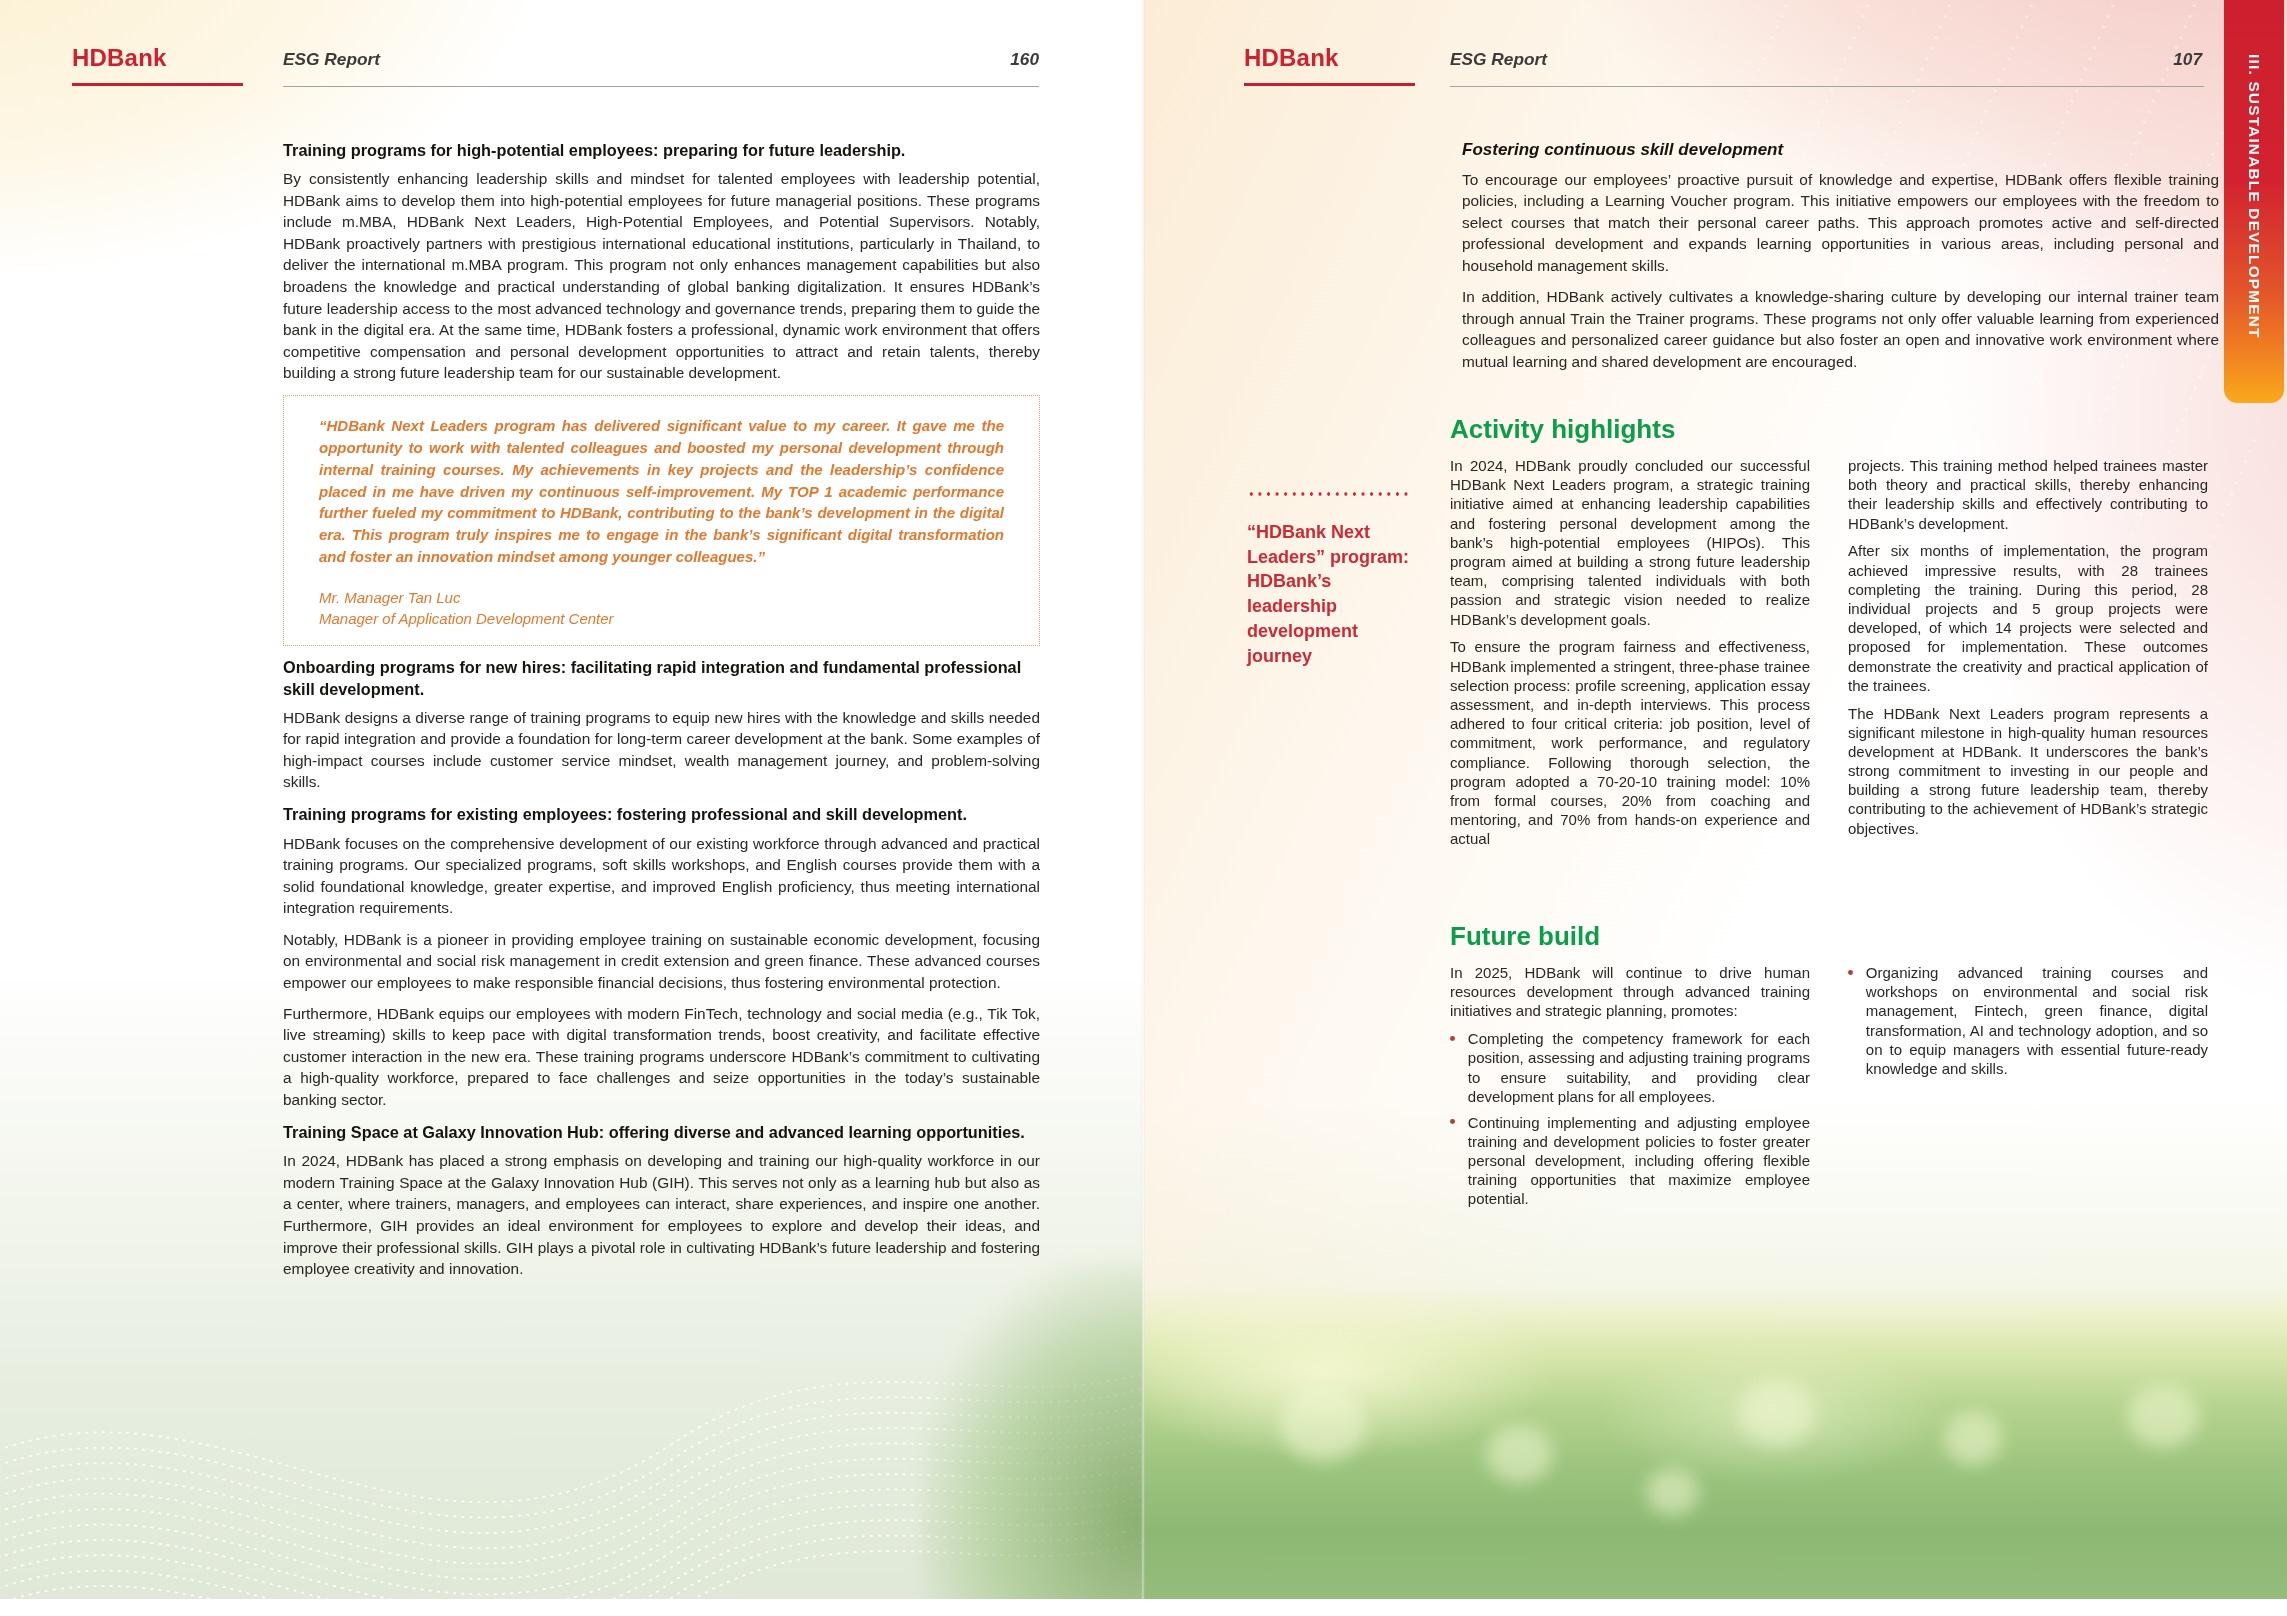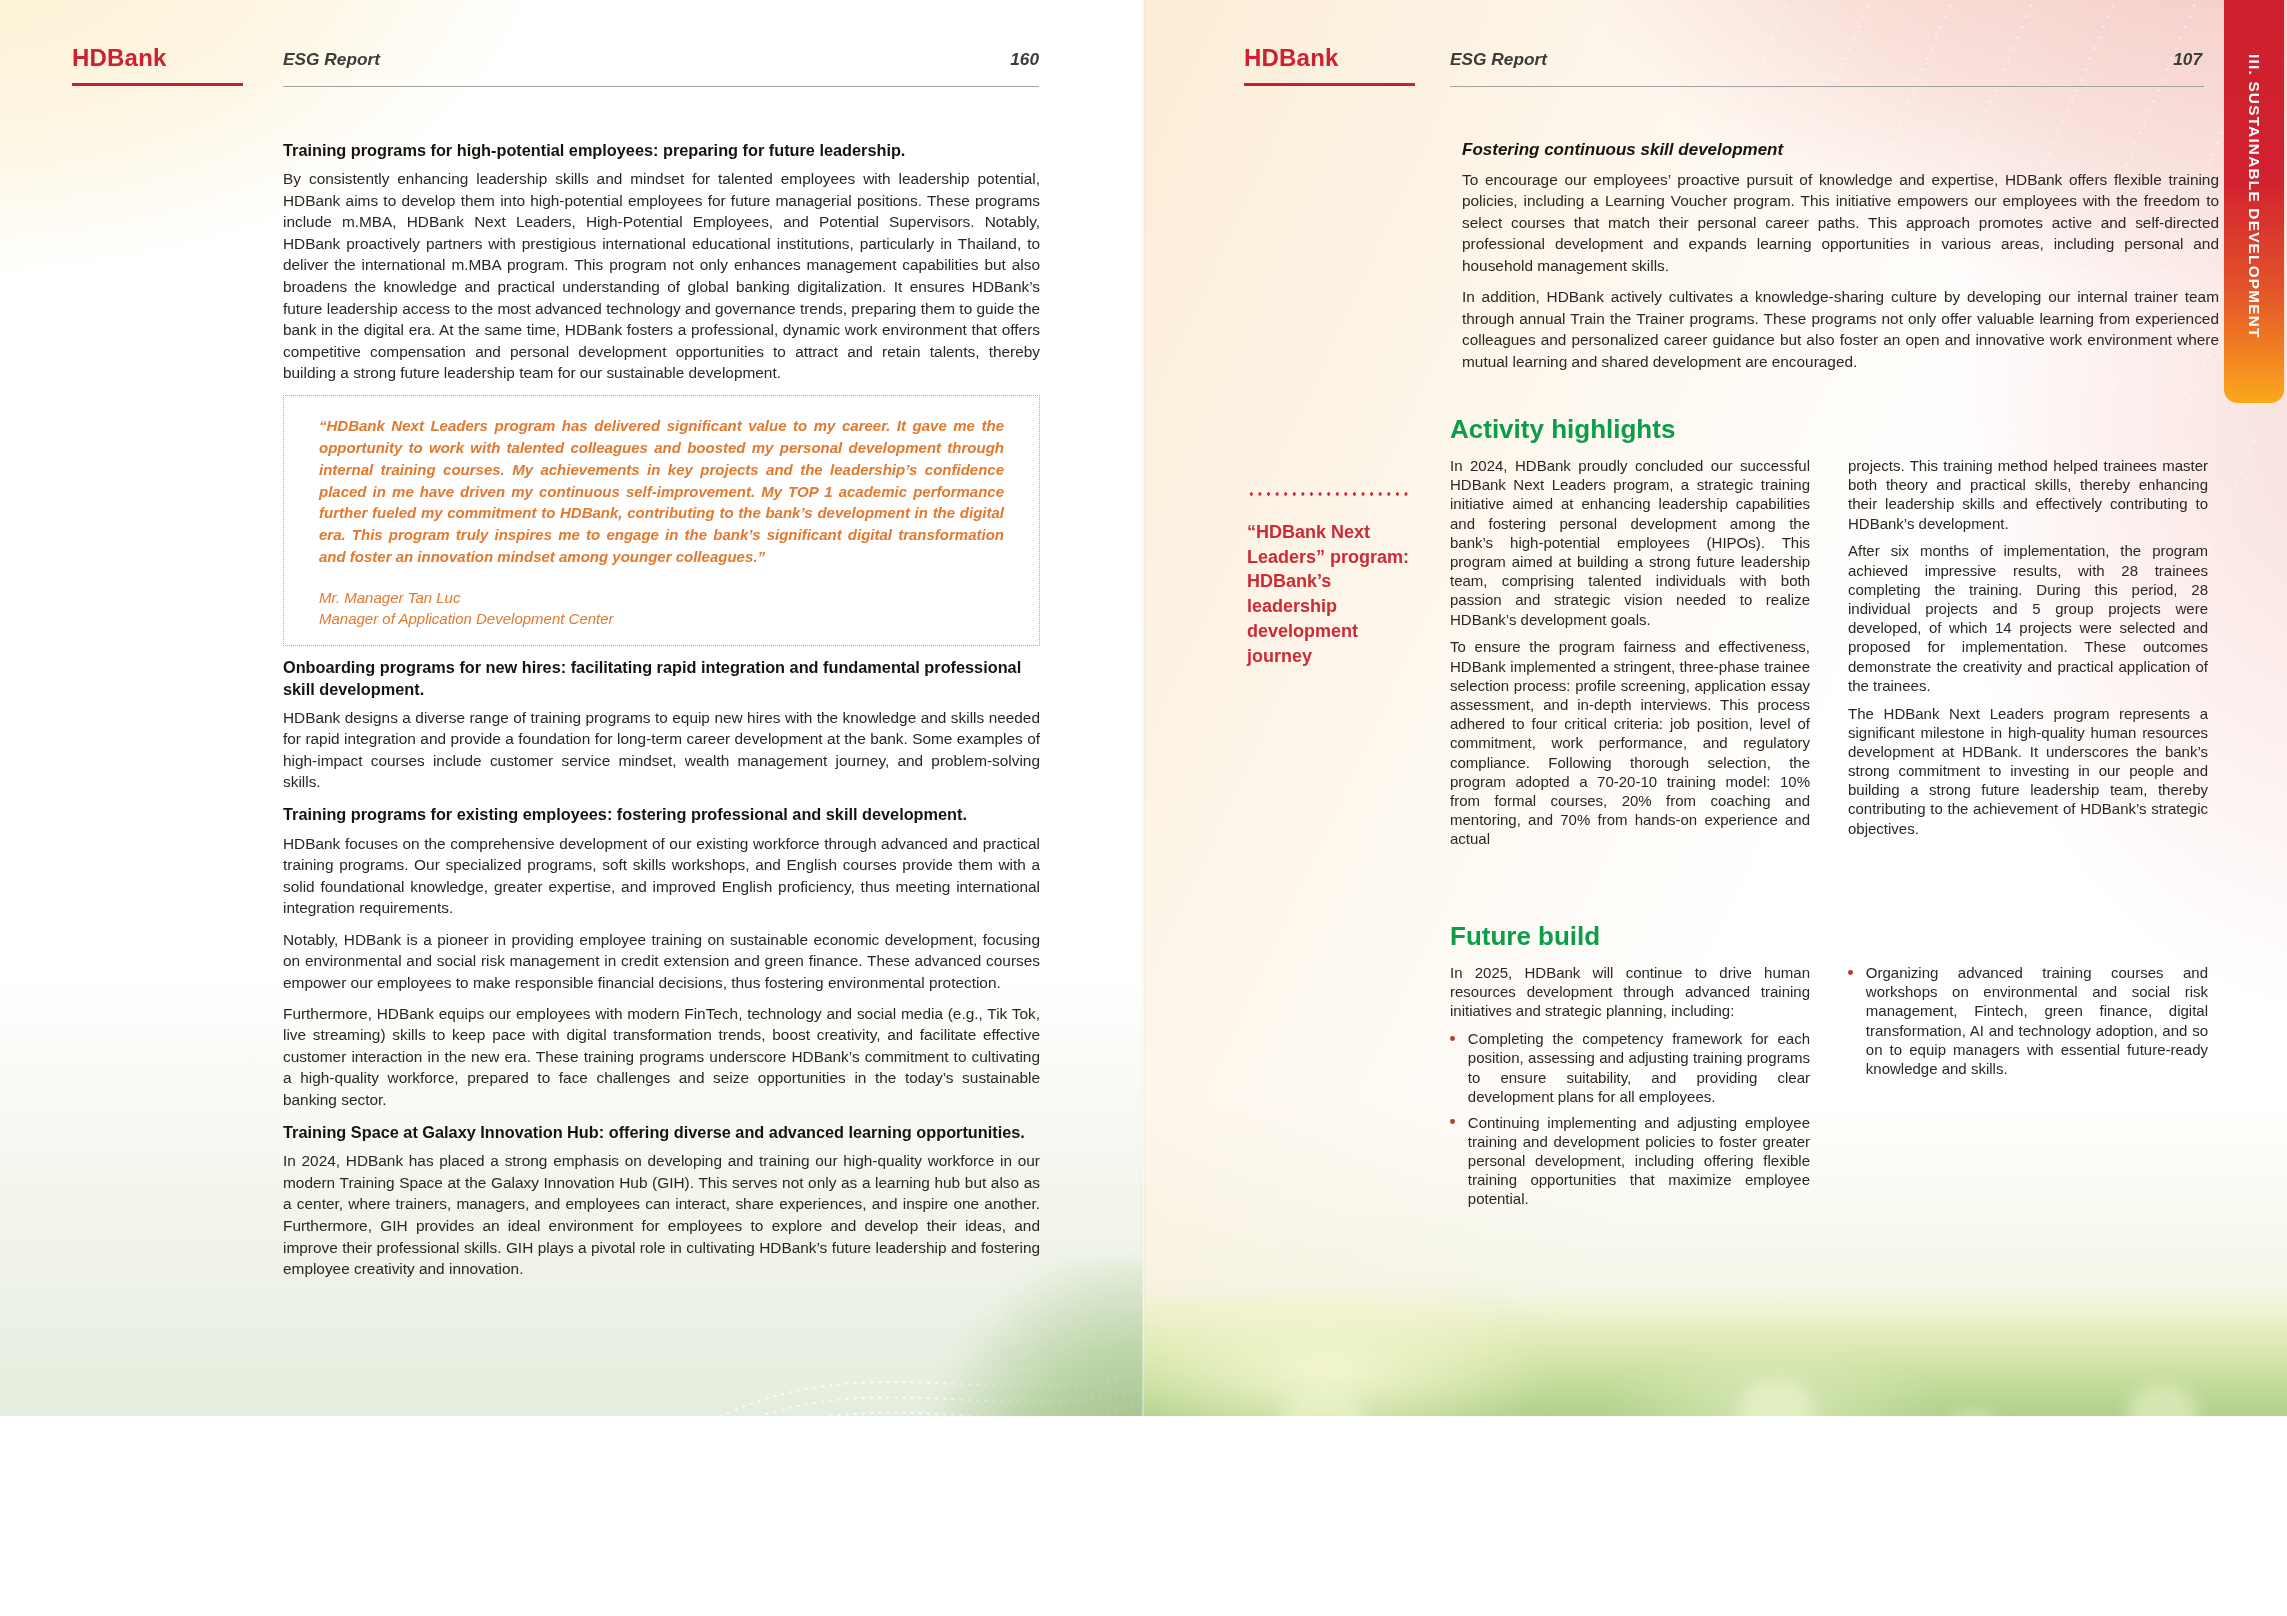--- a/index.html
+++ b/index.html
@@ -1,16 +1,16 @@
 <!DOCTYPE html>
 <html><head>
 <meta charset="utf-8">
 <style>
   html,body{margin:0;padding:0;background:#ffffff;}
-  .spread{position:relative;width:2287px;height:1416px;overflow:hidden;
+  .spread{position:relative;width:2287px;height:1599px;overflow:hidden;
           font-family:"Liberation Sans",sans-serif;color:#2b2724;}
   .page{position:absolute;top:0;height:1617px;overflow:hidden;}
   .page-left{left:0;width:1143px;
     background:
       radial-gradient(ellipse 826px 480px at -4% -4%, #fcf0d0 0%, rgba(252,240,208,.55) 45%, rgba(252,240,208,0) 72%),
       linear-gradient(to bottom,#ffffff 0%,#ffffff 60%,#f1f4ea 76%,#e5edde 88%,#dfe8d7 100%);}
   .page-right{left:1143px;width:1144px;
     background:
       radial-gradient(ellipse 884px 615px at 92% -10%, rgba(242,189,185,.95) 0%, rgba(245,204,196,.55) 48%, rgba(245,204,196,0) 74%),
       radial-gradient(ellipse 596px 903px at 104% 26%, rgba(243,196,190,.55) 0%, rgba(243,196,190,0) 66%),
@@ -186,21 +186,21 @@
           <p>After six months of implementation, the program achieved impressive results, with 28 trainees completing the training. During this period, 28 individual projects and 5 group projects were developed, of which 14 projects were selected and proposed for implementation. These outcomes demonstrate the creativity and practical application of the trainees.</p>
           <p>The HDBank Next Leaders program represents a significant milestone in high-quality human resources development at HDBank. It underscores the bank’s strong commitment to investing in our people and building a strong future leadership team, thereby contributing to the achievement of HDBank’s strategic objectives.</p>
         </div>
       </div>
     </div>
 
     <div class="r-future">
       <h2 class="green-head">Future build</h2>
       <div class="cols">
         <div class="col">
-          <p>In 2025, HDBank will continue to drive human resources development through advanced training initiatives and strategic planning, including:</p>
+          <p>In 2025, HDBank will continue to drive human resources development through advanced training initiatives and strategic planning, promotes:</p>
           <div class="bullet">
             <span class="dot"></span>
             <p>Completing the competency framework for each position, assessing and adjusting training programs to ensure suitability, and providing clear development plans for all employees.</p>
           </div>
           <div class="bullet">
             <span class="dot"></span>
             <p>Continuing implementing and adjusting employee training and development policies to foster greater personal development, including offering flexible training opportunities that maximize employee potential.</p>
           </div>
         </div>
         <div class="col">

